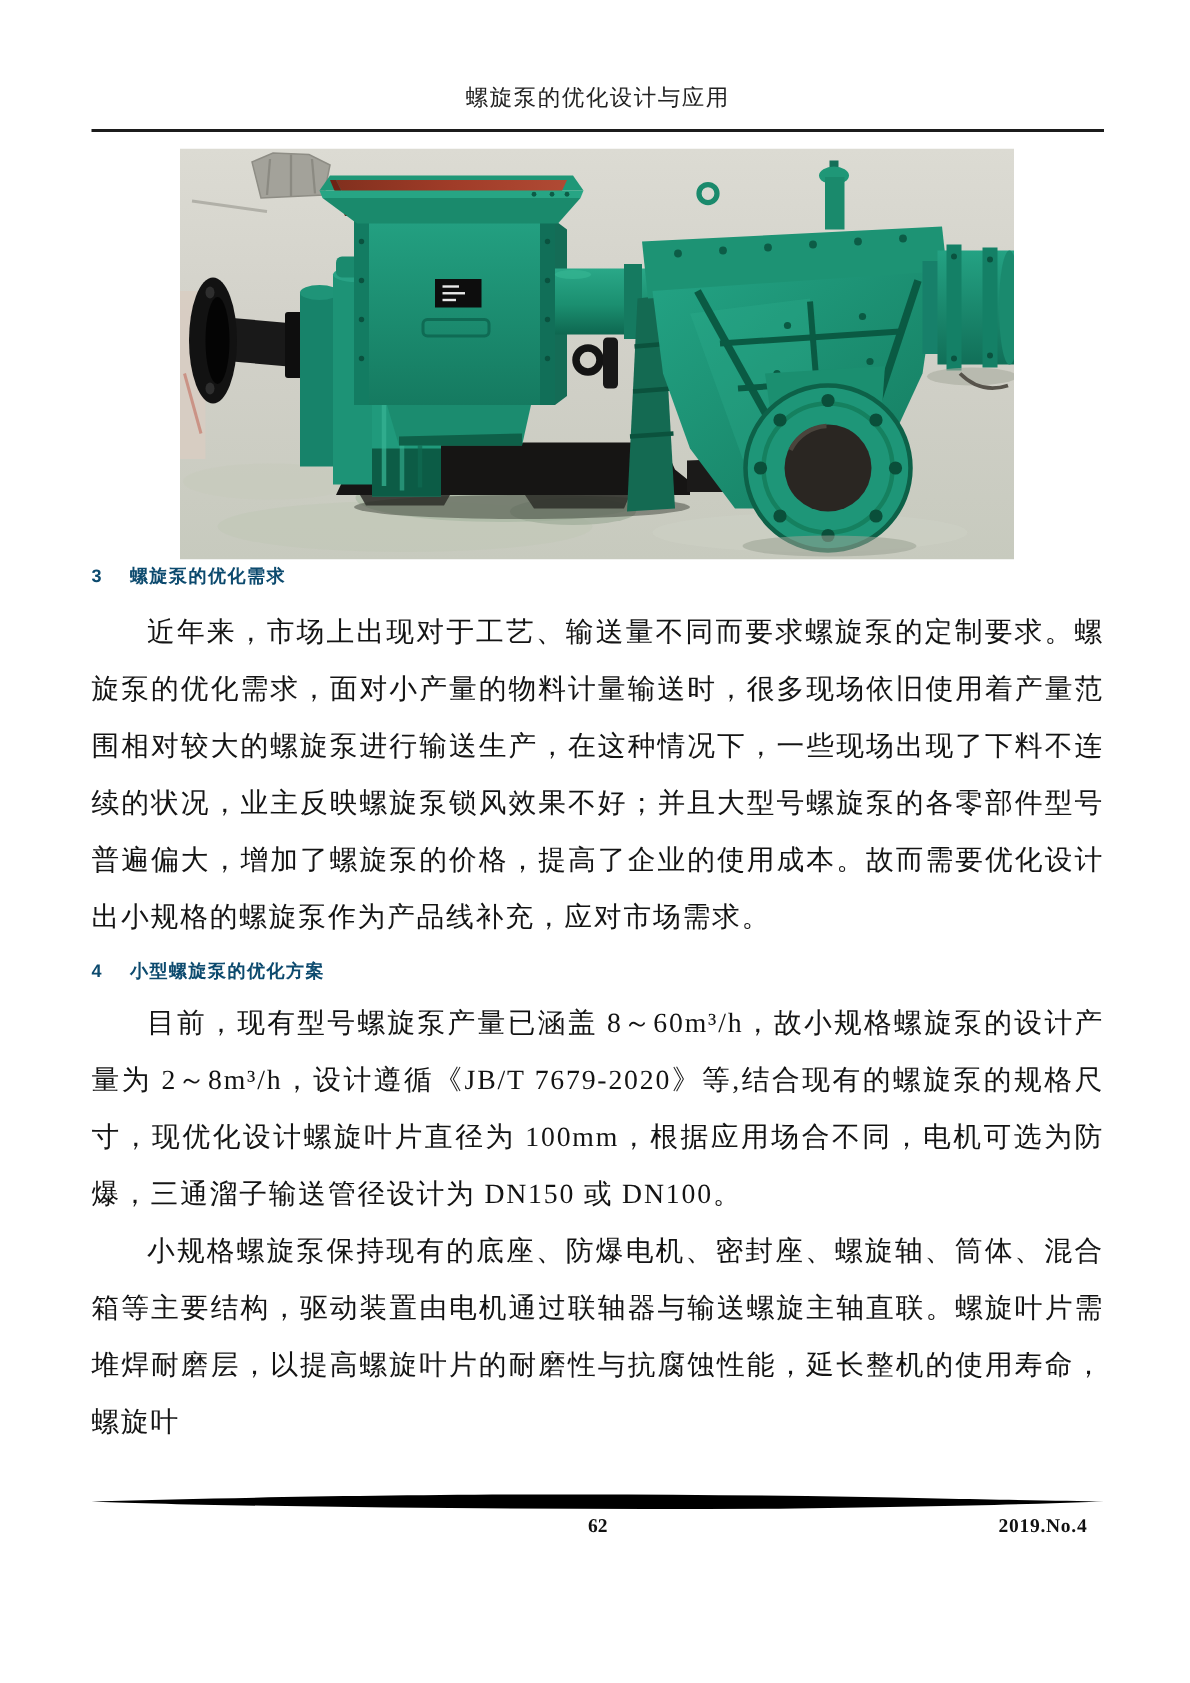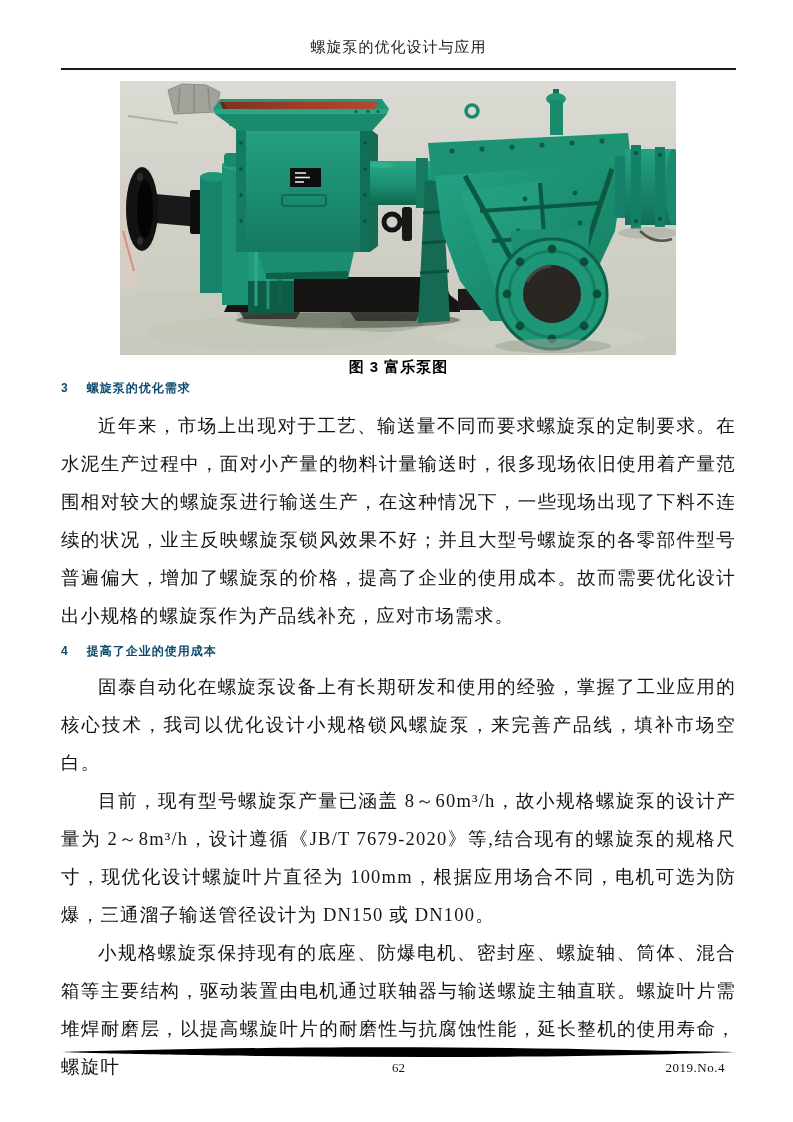--- a/index.html
+++ b/index.html
@@ -6,21 +6,21 @@
   .page{
     position:relative;
     width:793px;height:1122px;
     background:#ffffff;
     overflow:hidden;
     color:#111;
     font-family:"Liberation Serif","DejaVu Serif",serif;
   }
   .content{padding:0 57px 0 61px;}
   .doc-header-title{
-    padding-top:38px;
+    padding-top:56px;
     text-align:center;
     font-size:15px;
     letter-spacing:1px;
     color:#222;
   }
   .doc-header-rule{
     height:2px;background:#1c1c1c;margin-top:11px;
   }
   .figure-block{margin:0;}
   .photo-wrap{
@@ -52,21 +52,21 @@
     margin:0;
     font-size:18.5px;
     line-height:38px;
     letter-spacing:1.2px;
     text-align:justify;
     text-indent:2em;
     color:#141414;
   }
   .doc-footer{
     position:absolute;
-    left:60px;right:56px;top:1046px;
+    left:60px;right:56px;top:995px;font-weight:bold;
   }
   .footer-bar{display:block;width:100%;height:12px;}
   .footer-row{
     position:relative;
     height:20px;
     font-size:13px;
     color:#111;
   }
   .footer-page-num{
     position:absolute;left:50%;top:2px;transform:translateX(-50%);
@@ -262,32 +262,30 @@
             <circle cx="516" cy="72" r="2" fill="#0a523f"></circle>
               <circle cx="540" cy="74" r="2" fill="#0a523f"></circle>
             <circle cx="516" cy="140" r="2" fill="#0a523f"></circle>
               <circle cx="540" cy="138" r="2" fill="#0a523f"></circle>
           </g>
           <ellipse cx="528" cy="152" rx="30" ry="6" fill="#a8ab9e" opacity="0.6"></ellipse>
           <path d="M 520 150 q 14 14 32 8" fill="none" stroke="#57534b" stroke-width="2.5"></path>
           <ellipse cx="433" cy="265" rx="58" ry="7" fill="#9aa394" opacity="0.55"></ellipse>
         </svg>
       </div>
-      <figcaption class="figure-caption">图 3 富乐泵图</figcaption>
     </figure>
 
     <h2 class="sec-heading">
       <span class="sec-num">3</span><span>螺旋泵的优化需求</span>
     </h2>
-    <p class="body-par">近年来，市场上出现对于工艺、输送量不同而要求螺旋泵的定制要求。在水泥生产过程中，面对小产量的物料计量输送时，很多现场依旧使用着产量范围相对较大的螺旋泵进行输送生产，在这种情况下，一些现场出现了下料不连续的状况，业主反映螺旋泵锁风效果不好；并且大型号螺旋泵的各零部件型号普遍偏大，增加了螺旋泵的价格，提高了企业的使用成本。故而需要优化设计出小规格的螺旋泵作为产品线补充，应对市场需求。</p>
+    <p class="body-par">近年来，市场上出现对于工艺、输送量不同而要求螺旋泵的定制要求。螺旋泵的优化需求，面对小产量的物料计量输送时，很多现场依旧使用着产量范围相对较大的螺旋泵进行输送生产，在这种情况下，一些现场出现了下料不连续的状况，业主反映螺旋泵锁风效果不好；并且大型号螺旋泵的各零部件型号普遍偏大，增加了螺旋泵的价格，提高了企业的使用成本。故而需要优化设计出小规格的螺旋泵作为产品线补充，应对市场需求。</p>
 
     <h2 class="sec-heading second">
-      <span class="sec-num">4</span><span>提高了企业的使用成本</span>
+      <span class="sec-num">4</span><span>小型螺旋泵的优化方案</span>
     </h2>
-    <p class="body-par">固泰自动化在螺旋泵设备上有长期研发和使用的经验，掌握了工业应用的核心技术，我司以优化设计小规格锁风螺旋泵，来完善产品线，填补市场空白。</p>
     <p class="body-par">目前，现有型号螺旋泵产量已涵盖 8～60m³/h，故小规格螺旋泵的设计产量为 2～8m³/h，设计遵循《JB/T 7679-2020》等,结合现有的螺旋泵的规格尺寸，现优化设计螺旋叶片直径为 100mm，根据应用场合不同，电机可选为防爆，三通溜子输送管径设计为 DN150 或 DN100。</p>
     <p class="body-par">小规格螺旋泵保持现有的底座、防爆电机、密封座、螺旋轴、筒体、混合箱等主要结构，驱动装置由电机通过联轴器与输送螺旋主轴直联。螺旋叶片需堆焊耐磨层，以提高螺旋叶片的耐磨性与抗腐蚀性能，延长整机的使用寿命，螺旋叶</p>
   </div>
 
   <div class="doc-footer">
     <svg class="footer-bar" viewBox="0 0 677 12" preserveAspectRatio="none">
       <path d="M1,6 C90,3.6 180,1.8 300,1.3 C390,1 480,2.2 565,4 C615,5 655,5.5 676,6 C615,8.2 560,9.6 470,10.6 C380,11.4 290,11 200,10 C110,9 28,7.4 1,6 Z" fill="#000000"></path>
     </svg>
     <div class="footer-row">
       <span class="footer-page-num">62</span>

